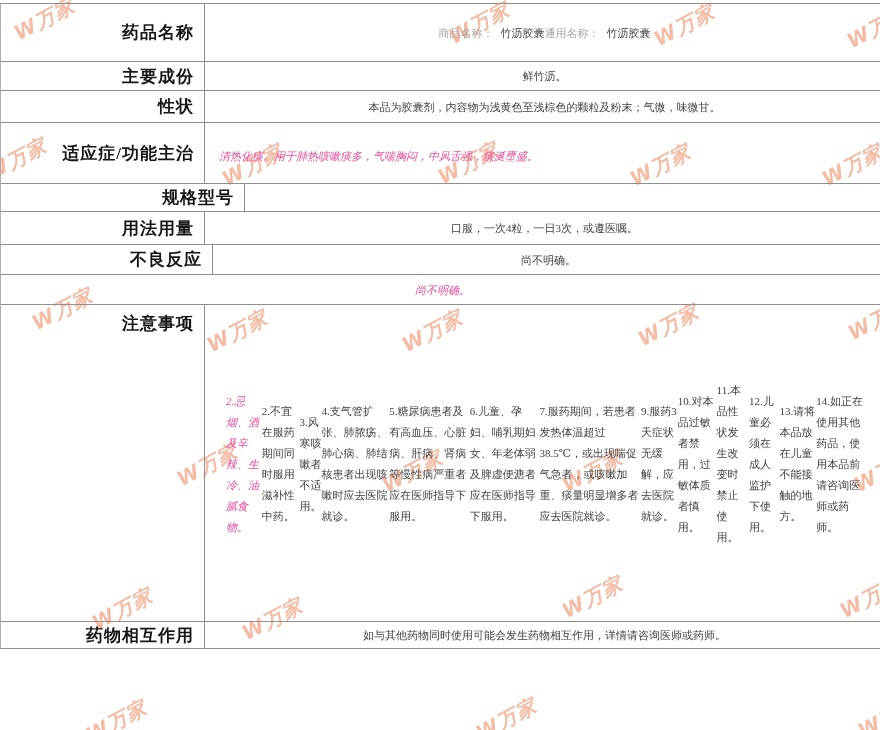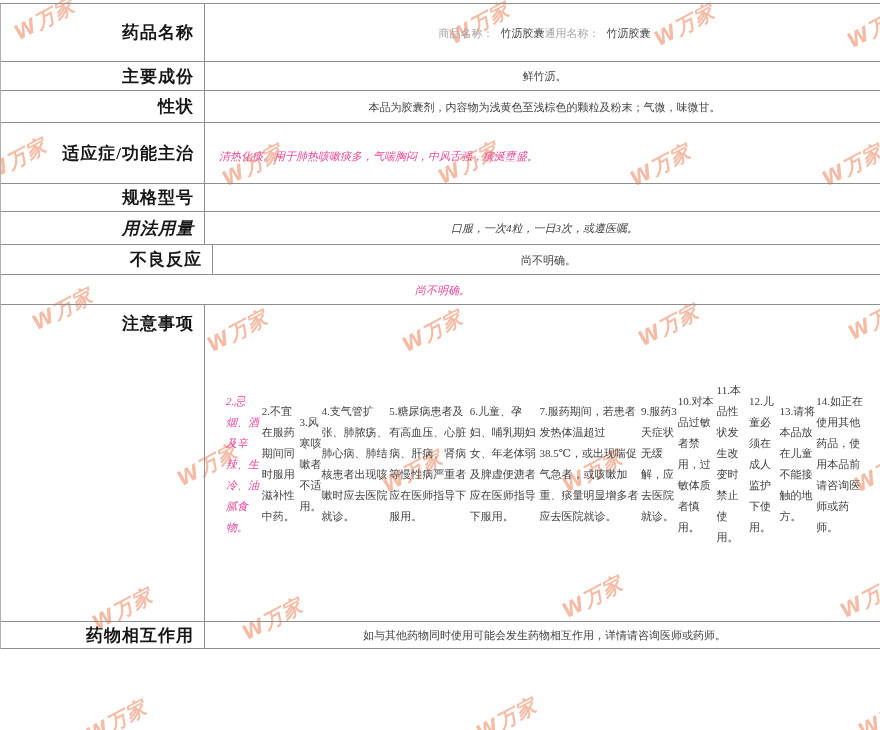--- a/index.html
+++ b/index.html
@@ -61,22 +61,22 @@
     padding: 3px 10px 3px 14px;
     font-size: 11px;
     line-height: 20px;
     color: #3f3f3f;
     align-items: center;
   }
   .r1  { min-height: 58px; }
   .r2  { min-height: 29px; }
   .r3  { min-height: 32px; }
   .r4  { min-height: 61px; }
-  .r5  { min-height: 28px; }
-  .r6  { min-height: 33px; font-style: italic; }
+  .r5  { min-height: 28px; padding-left: 40px; }
+  .r6  { min-height: 33px; }
   .r7  { min-height: 30px; padding-left: 8px; }
   .r8  { min-height: 30px; }
   .r9  { min-height: 317px; }
   .r10 { min-height: 27px; }
   .r4 .label-cell span { display: inline-block; max-width: 134px; text-align: center; }
   .r4 .content-cell, .r9 .content-cell { justify-content: flex-start; }
   .r4 .content-cell { padding-top: 8px; }
   .r9 .label-cell { align-items: flex-start; padding-top: 7px; }
   .r9 .content-cell { padding-top: 5px; line-height: 21px; }
   .name-gray { color: #a6a6a6; margin-right: 7px; }

